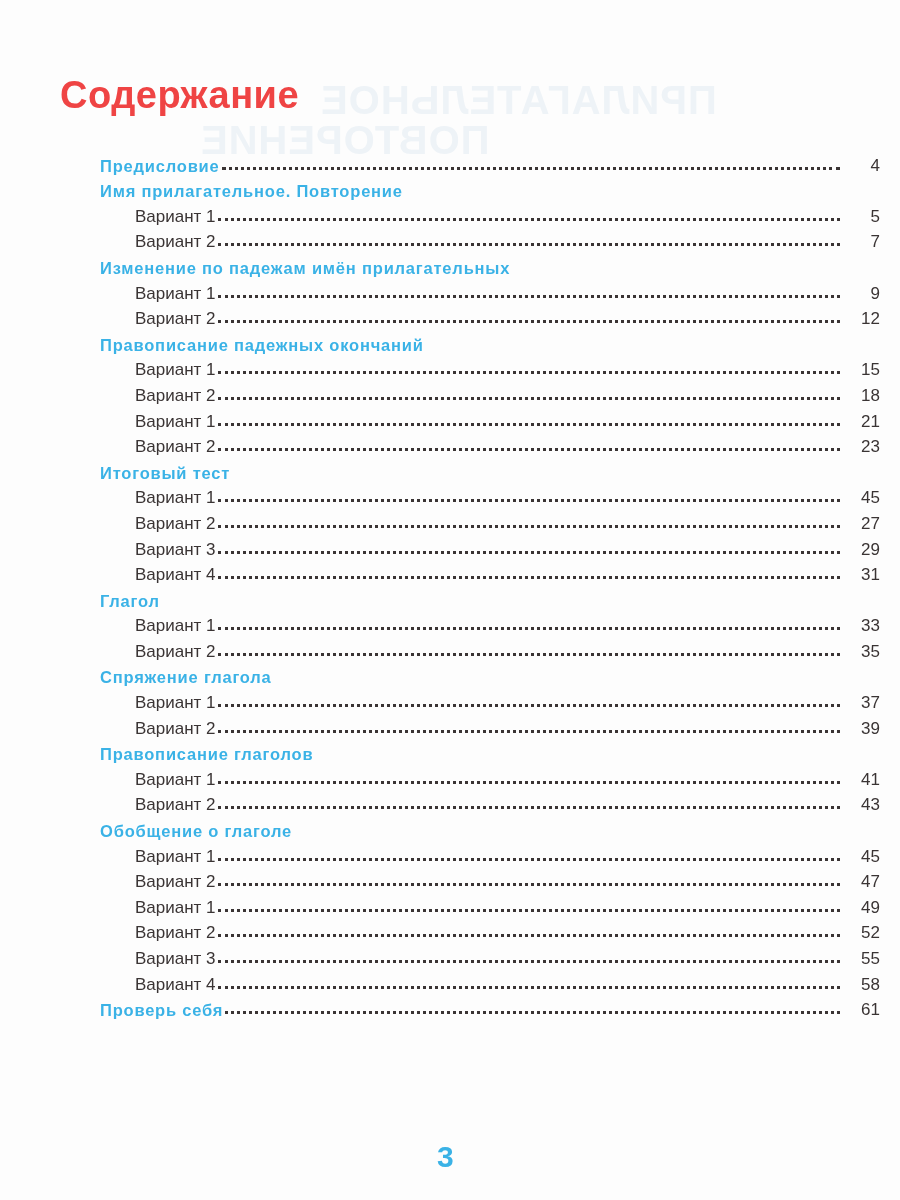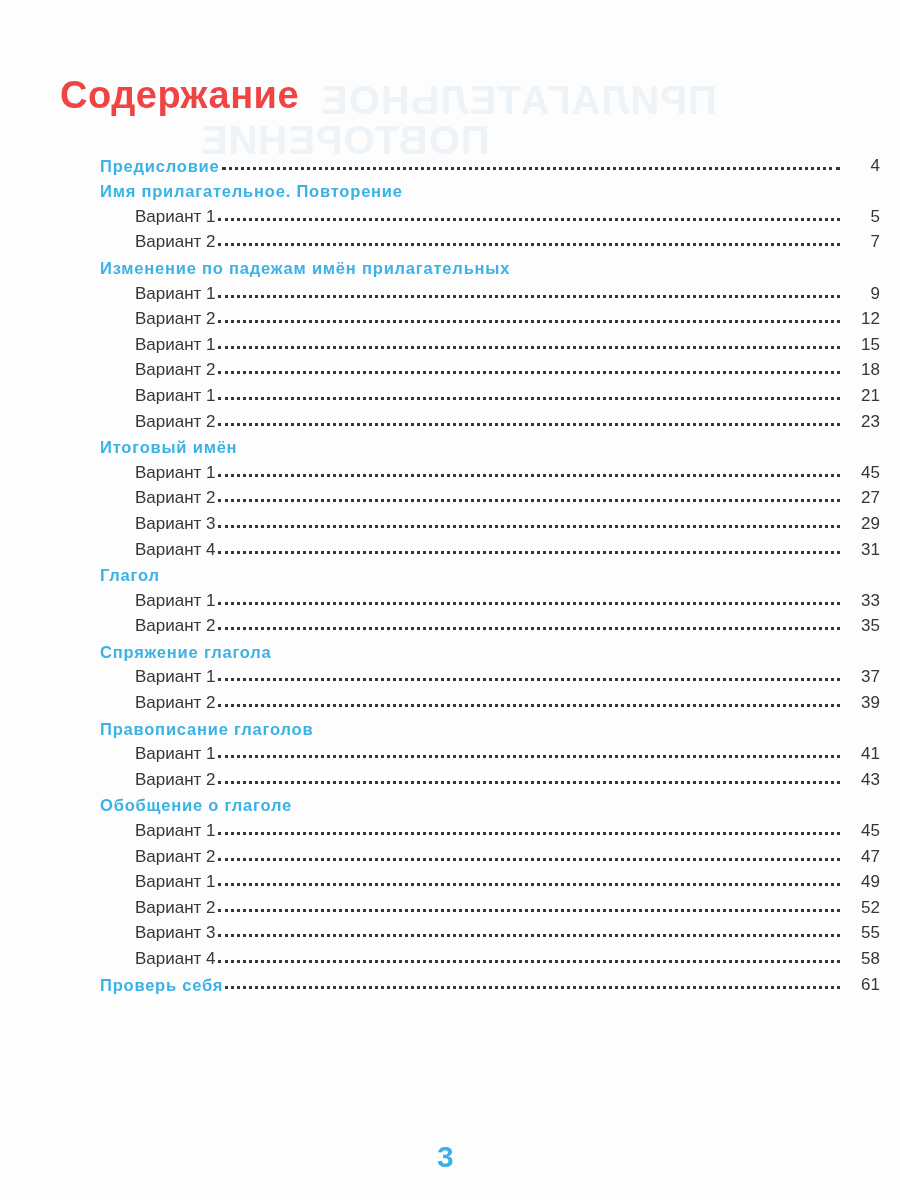--- a/index.html
+++ b/index.html
@@ -71,20 +71,23 @@
     <div class="row variant">
       <span class="label">Вариант 1</span>
       <span class="dots"></span>
       <span class="page">9</span>
     </div>
     <div class="row variant">
       <span class="label">Вариант 2</span>
       <span class="dots"></span>
       <span class="page">12</span>
     </div>
+    <div class="row section-title">
+      <span class="label">Правописание падежных окончаний</span>
+    </div>
     <div class="row variant">
       <span class="label">Вариант 1</span>
       <span class="dots"></span>
       <span class="page">15</span>
     </div>
     <div class="row variant">
       <span class="label">Вариант 2</span>
       <span class="dots"></span>
       <span class="page">18</span>
     </div>
@@ -92,21 +95,21 @@
       <span class="label">Вариант 1</span>
       <span class="dots"></span>
       <span class="page">21</span>
     </div>
     <div class="row variant">
       <span class="label">Вариант 2</span>
       <span class="dots"></span>
       <span class="page">23</span>
     </div>
     <div class="row section-title">
-      <span class="label">Итоговый имён</span>
+      <span class="label">Итоговый тест</span>
     </div>
     <div class="row variant">
       <span class="label">Вариант 1</span>
       <span class="dots"></span>
       <span class="page">45</span>
     </div>
     <div class="row variant">
       <span class="label">Вариант 2</span>
       <span class="dots"></span>
       <span class="page">27</span>

